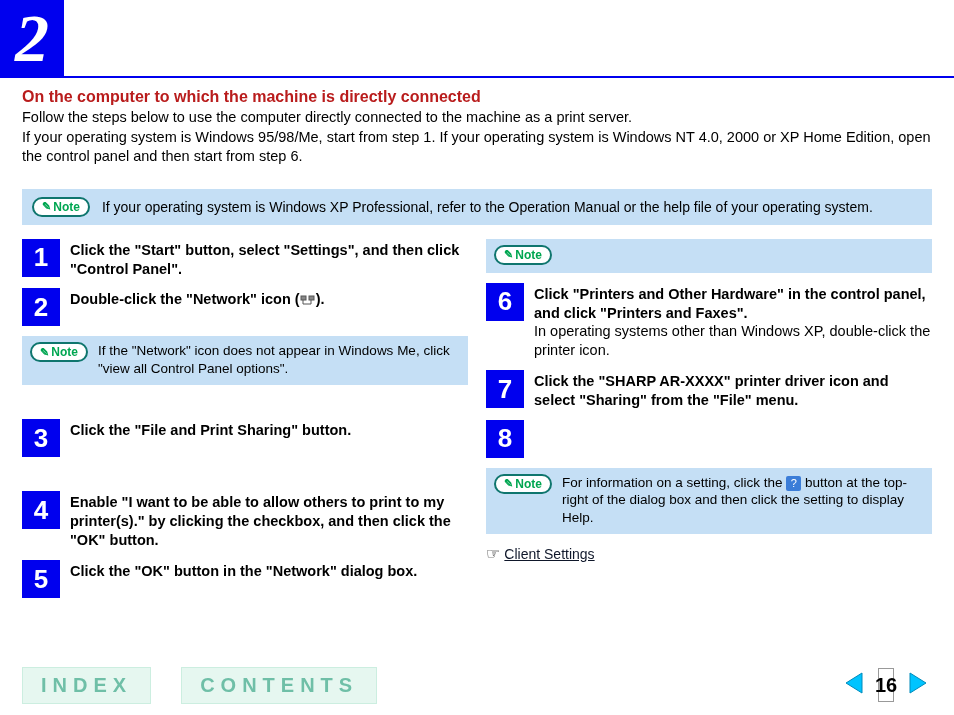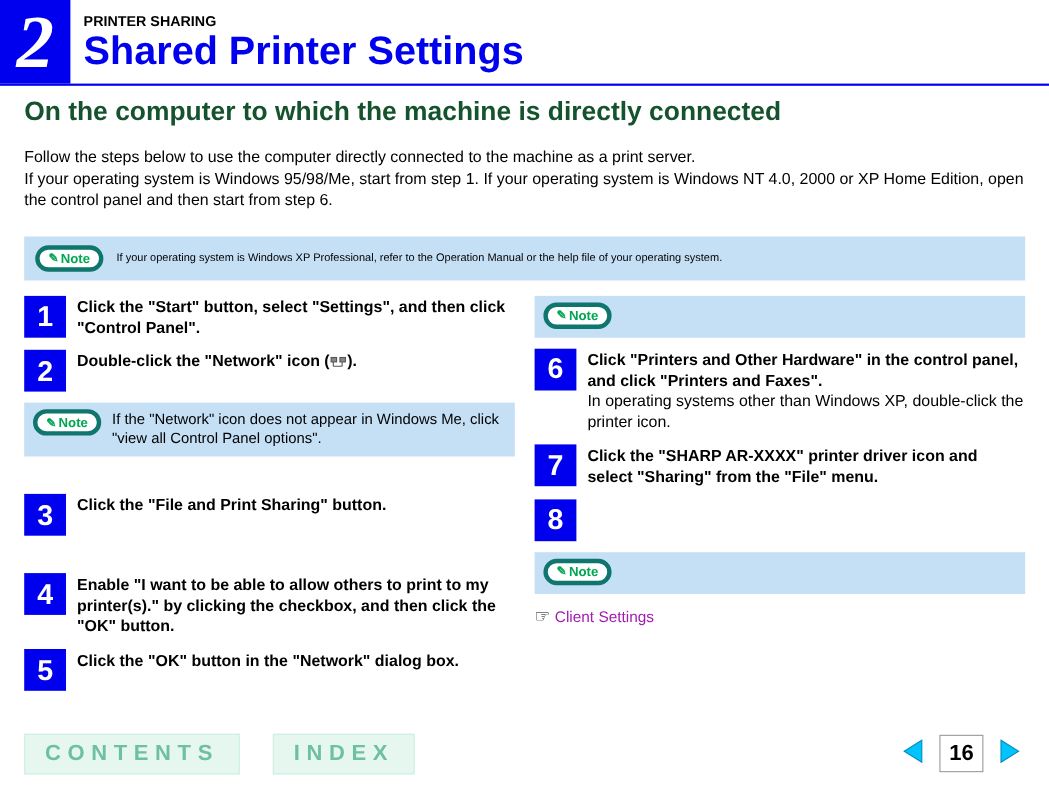--- a/index.html
+++ b/index.html
@@ -4,57 +4,53 @@
 <style>
   * { box-sizing: border-box; margin: 0; padding: 0; }
   body { font-family: Arial, Helvetica, sans-serif; width: 954px; height: 715px; background: #fff; position: relative; }
   .page { width: 954px; }
   .header { display: flex; align-items: stretch; height: 78px; border-bottom: 2px solid #0000ee; }
   .header-num { background: #0000ee; color: #fff; width: 64px; display: flex; align-items: center; justify-content: center; font-size: 68px; font-weight: bold; font-style: italic; font-family: "Times New Roman", serif; }
   .header-text { padding-left: 12px; display: flex; flex-direction: column; justify-content: center; }
   .header-kicker { font-size: 13px; font-weight: bold; color: #000; }
   .header-title { font-size: 36px; font-weight: bold; color: #0000ee; line-height: 1.05; }
   .content { padding: 10px 22px 0 22px; }
-  .section-title { color: #14532d; font-size: 24px; font-weight: bold; margin-bottom: 18px; }
+  .section-title { color: #b91c1c; font-size: 16px; font-weight: bold; margin-bottom: 2px; }
   .intro { font-size: 14.5px; line-height: 1.35; margin-bottom: 22px; }
   .note-bar { background: #c5dff5; padding: 8px 10px; display: flex; align-items: center; gap: 12px; margin-bottom: 14px; }
-  .note-badge { border: 4px solid #0f766e; border-radius: 12px; background: #fff; color: #00a651; font-weight: bold; font-size: 12px; padding: 1px 8px; display: inline-flex; align-items: center; white-space: nowrap; }
+  .note-badge { border: 2px solid #0f766e; border-radius: 12px; background: #fff; color: #00a651; font-weight: bold; font-size: 12px; padding: 1px 8px; display: inline-flex; align-items: center; white-space: nowrap; }
   .note-badge::before { content: "✎"; font-size: 11px; margin-right: 2px; }
-  .note-text { font-size: 10px; line-height: 1.3; }
+  .note-text { font-size: 14px; line-height: 1.3; }
   .columns { display: flex; gap: 18px; }
   .col { width: 447px; display: flex; flex-direction: column; gap: 10px; }
   .step { display: flex; align-items: flex-start; gap: 10px; }
   .step-num { background: #0000ee; color: #fff; width: 38px; height: 38px; min-width: 38px; display: flex; align-items: center; justify-content: center; font-size: 26px; font-weight: bold; }
   .step-body { font-size: 14.5px; line-height: 1.3; padding-top: 2px; }
   .step-body b { font-weight: bold; }
   .step-sub { font-weight: normal; }
   .note-box { background: #c5dff5; padding: 6px 8px 8px 8px; display: flex; align-items: flex-start; gap: 10px; }
   .note-box .note-text { font-size: 13.5px; }
   .help-icon { display: inline-block; background: #3b7dd8; color: #fff; width: 15px; height: 15px; font-size: 11px; text-align: center; line-height: 15px; border-radius: 2px; vertical-align: middle; }
   .net-icon { display:inline-block; width:16px; height:14px; vertical-align:middle; }
   .link-row { display: flex; align-items: center; gap: 4px; font-size: 14px; }
   .pointer-icon { font-size: 16px; }
-  .link { color: #a21caf; cursor: pointer; }
+  .link { color: #0f172a; text-decoration: underline; cursor: pointer; }
   .footer { position: absolute; bottom: 0; left: 0; width: 954px; height: 60px; display: flex; align-items: center; justify-content: space-between; padding: 0 22px; }
   .footer-left { display: flex; gap: 30px; }
   .footer-btn { background: #e6f7f0; color: #6fbfa7; font-size: 20px; letter-spacing: 6px; font-weight: bold; padding: 6px 18px; border: 1px solid #cceee0; cursor: pointer; }
   .footer-right { display: flex; align-items: center; gap: 10px; }
   .nav-arrow { cursor: pointer; }
-  .page-num-box { border: 1px solid #999; background: #fff; width: 40px; height: 34px; display: flex; align-items: center; justify-content: center; font-size: 20px; font-weight: bold; }
+  .page-num-box { border: 1px solid #999; background: #fff; width: 16px; height: 34px; display: flex; align-items: center; justify-content: center; font-size: 20px; font-weight: bold; }
 </style>
 </head>
 <body>
 
 <div class="page">
   <div class="header">
     <div class="header-num">2</div>
-    <div class="header-text">
-      <div class="header-kicker">PRINTER SHARING</div>
-      <div class="header-title">Shared Printer Settings</div>
-    </div>
   </div>
 
   <div class="content">
     <div class="section-title">On the computer to which the machine is directly connected</div>
     <div class="intro" style="white-space:pre-line;">Follow the steps below to use the computer directly connected to the machine as a print server.
 If your operating system is Windows 95/98/Me, start from step 1. If your operating system is Windows NT 4.0, 2000 or XP Home Edition, open the control panel and then start from step 6.</div>
 
     <div class="note-bar">
       <span class="note-badge">Note</span>
       <span class="note-text">If your operating system is Windows XP Professional, refer to the Operation Manual or the help file of your operating system.</span>
@@ -126,35 +122,38 @@
           <div class="step-num">7</div>
           <div class="step-body"><b>Click the "SHARP AR-XXXX" printer driver icon and select "Sharing" from the "File" menu.</b></div>
         </div>
 
         <div class="step">
           <div class="step-num">8</div>
         </div>
 
         <div class="note-box">
           <span class="note-badge">Note</span>
+          <span class="note-text">
+            <span>For information on a setting, click the </span><span class="help-icon">?</span><span> button at the top-right of the dialog box and then click the setting to display Help.</span>
+          </span>
         </div>
 
         <div class="link-row">
           <span class="pointer-icon">☞</span>
           <span class="link">Client Settings</span>
         </div>
 
       </div>
     </div>
   </div>
 
   <div class="footer">
     <div class="footer-left">
+      <div class="footer-btn">INDEX</div>
       <div class="footer-btn">CONTENTS</div>
-      <div class="footer-btn">INDEX</div>
     </div>
     <div class="footer-right">
       <span class="nav-arrow">
         <svg width="28" height="28" viewBox="0 0 28 28">
             <polygon points="22,4 6,14 22,24" fill="#00c4ff" stroke="#008bbb" stroke-width="1"></polygon>
           </svg>
       </span>
       <div class="page-num-box">16</div>
       <span class="nav-arrow">
         <svg width="28" height="28" viewBox="0 0 28 28">

